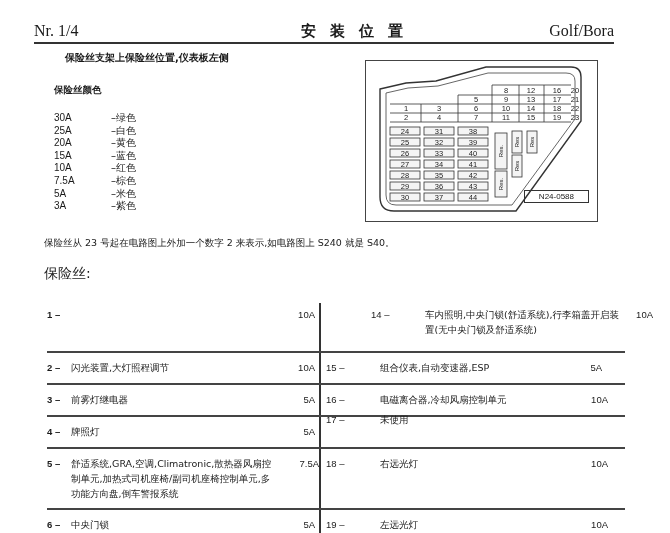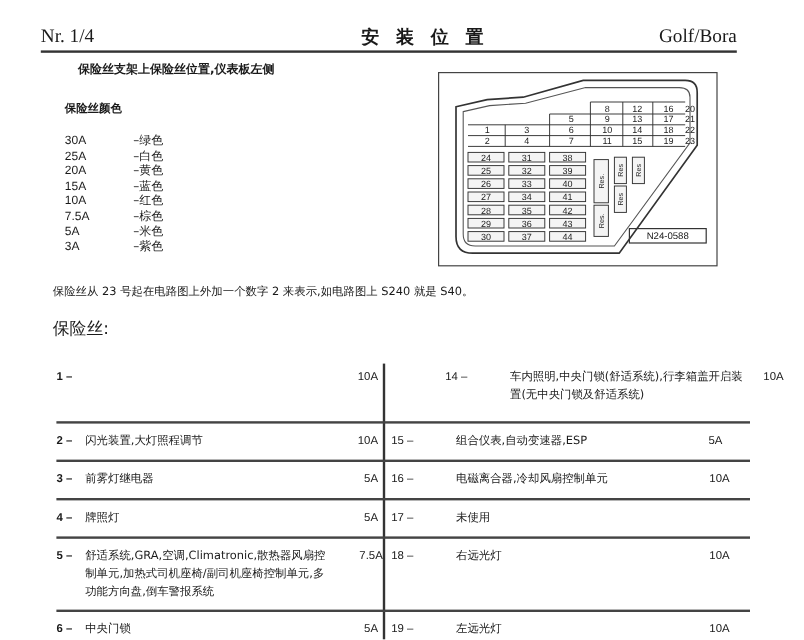--- a/index.html
+++ b/index.html
@@ -240,21 +240,21 @@
   <div class="cell right" style="left:293px; top:57px; width:282px; height:16px;">
     <span class="num">15 –</span>
     <span class="desc">组合仪表,自动变速器,ESP</span>
     <span class="amp" style="right:6px;">5A</span>
   </div>
   <div class="cell right" style="left:293px; top:89px; width:282px; height:16px;">
     <span class="num">16 –</span>
     <span class="desc">电磁离合器,冷却风扇控制单元</span>
     <span class="amp">10A</span>
   </div>
-  <div class="cell right" style="left:293px; top:121px; width:282px; height:16px;text-decoration:underline;">
+  <div class="cell right" style="left:293px; top:109px; width:282px; height:16px;text-decoration:underline;">
     <span class="num">17 –</span>
     <span class="desc">未使用</span>
     <span class="amp"></span>
   </div>
   <div class="cell right" style="left:293px; top:153px; width:282px; height:16px;text-decoration:underline;">
     <span class="num">18 –</span>
     <span class="desc">右远光灯</span>
     <span class="amp">10A</span>
   </div>
   <div class="cell right" style="left:293px; top:214px; width:282px; height:16px;">

